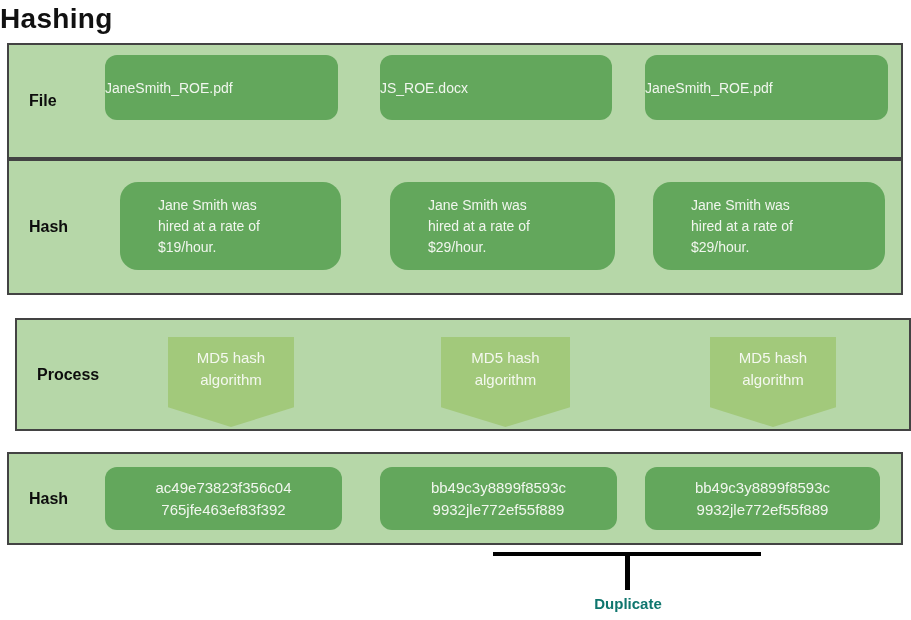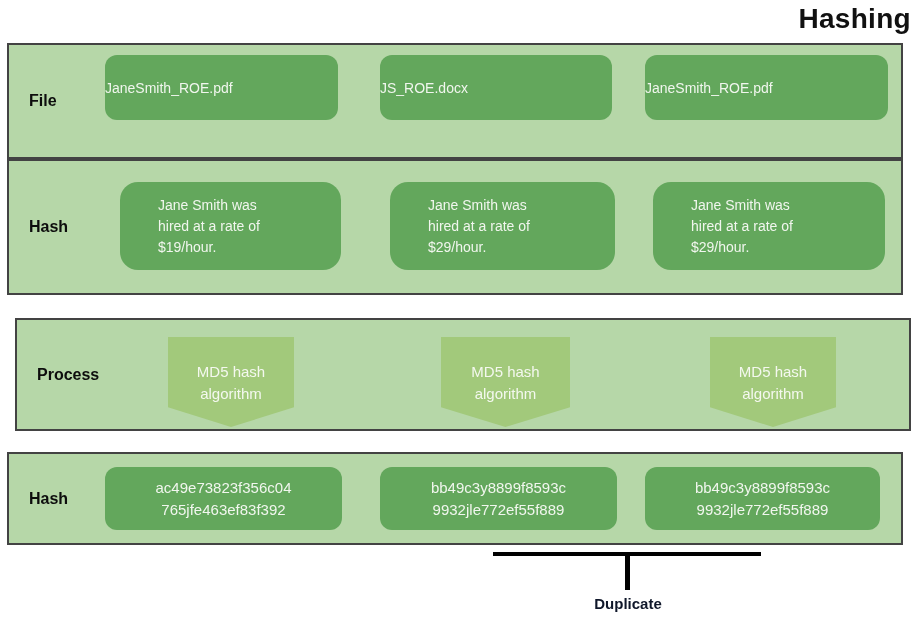--- a/index.html
+++ b/index.html
@@ -7,21 +7,21 @@
     position: relative;
     width: 911px;
     height: 620px;
     background: #ffffff;
     font-family: "Liberation Sans", "DejaVu Sans", sans-serif;
     overflow: hidden;
   }
   .title {
     position: absolute;
     top: 3px; left: 0; width: 100%;
-    text-align: right;
+    text-align: left;
     font-size: 28px;
     font-weight: bold;
     color: #111111;
     letter-spacing: 0.3px;
   }
   .row {
     position: absolute;
     left: 7px;
     width: 896px;
     background: #b6d7a8;
@@ -68,21 +68,21 @@
   .input-box-3 { left: 644px; width: 232px; }
   .pentagon {
     position: absolute;
     top: 17px; height: 90px;
     background: #a2c97b;
     color: #f4f8ef;
     clip-path: polygon(0 0, 100% 0, 100% 78%, 50% 100%, 0 78%);
     text-align: center;
     font-size: 15px;
     line-height: 22px;
-    padding-top: 24px;
+    padding-top: 10px;
     box-sizing: border-box;
   }
   .pentagon-1 { left: 151px; width: 126px; }
   .pentagon-2 { left: 424px; width: 129px; }
   .pentagon-3 { left: 693px; width: 126px; }
   .hash-box {
     top: 13px; height: 63px;
     border-radius: 12px;
     display: flex; flex-direction: column; align-items: center; justify-content: center;
     font-size: 15px;
@@ -104,21 +104,21 @@
     width: 5px; height: 36px;
     background: #000000;
   }
   .duplicate-label {
     position: absolute;
     left: 553px; top: 595px;
     width: 150px;
     text-align: center;
     font-size: 15px;
     font-weight: bold;
-    color: #0f172a;
+    color: #0f766e;
   }
 </style>
 </head>
 <body>
 
 <div class="canvas">
 
   <div class="title">Hashing</div>
 
   <div class="row row-file">

